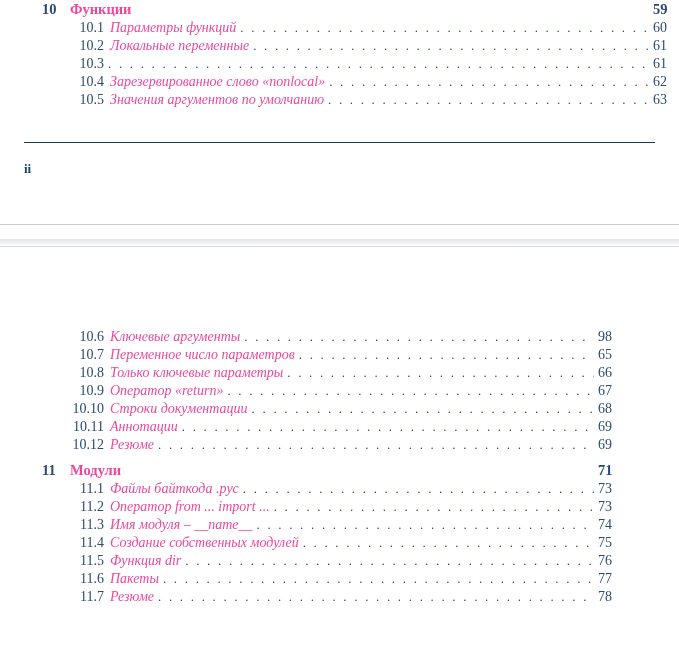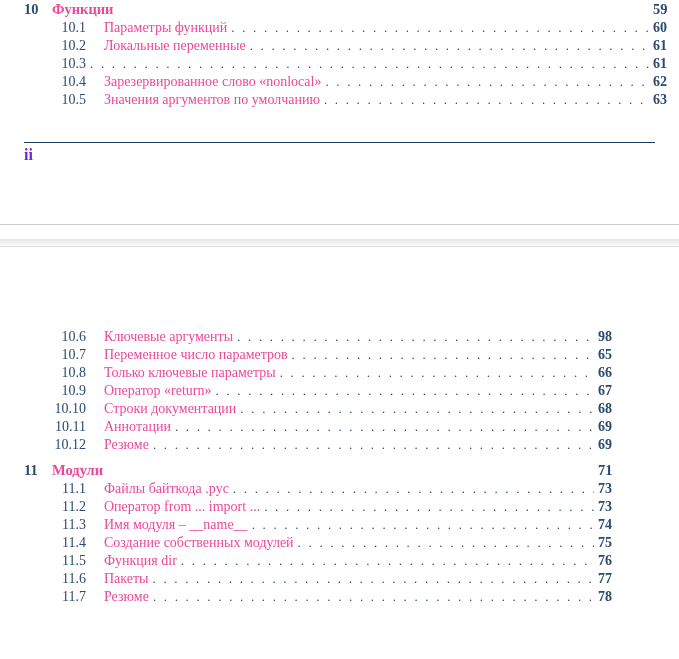--- a/index.html
+++ b/index.html
@@ -23,20 +23,21 @@
 
   
   .toc {
     padding: 0;
     margin: 0;
   }
   .row {
     display: flex;
     align-items: baseline;
     line-height: 1.0;
+    padding-left: 18px;
   }
   .row .num {
     flex: 0 0 auto;
     text-align: left;
     color: #2c4a72;
   }
   .row .title {
     flex: 0 0 auto;
     white-space: nowrap;
     color: #ec4899;
@@ -75,25 +76,25 @@
   
   .row.section {
     font-size: 14px;
   }
   .row.section .num {
     width: 34px;
     margin-left: 52px;
     text-align: right;
   }
   .row.section .title {
-    margin-left: 18px;
+    margin-left: 6px;
+    font-style: italic;
   }
   .row.section .page-no {
     width: 26px;
-    font-weight: bold;
   }
 
   .spacer-sm { height: 4px; }
   .spacer-md { height: 11px; }
 
   
   #block-a {
     position: absolute;
     left: 0;
     top: 2px;
@@ -112,24 +113,24 @@
     left: 0;
     top: 140px;
     width: 679px;
   }
   .rule {
     height: 1px;
     background: #1a3a5c;
     margin: 0 24px 0 24px;
   }
   .folio {
-    margin: 3px 0 0 24px;
-    font-size: 16px;
+    margin: 18px 0 0 24px;
+    font-size: 13px;
     font-weight: bold;
-    color: #6d28d9;
+    color: #0c4a6e;
   }
 
   
   .page-gap {
     position: absolute;
     left: 0;
     top: 224px;
     width: 679px;
     height: 30px;
   }

